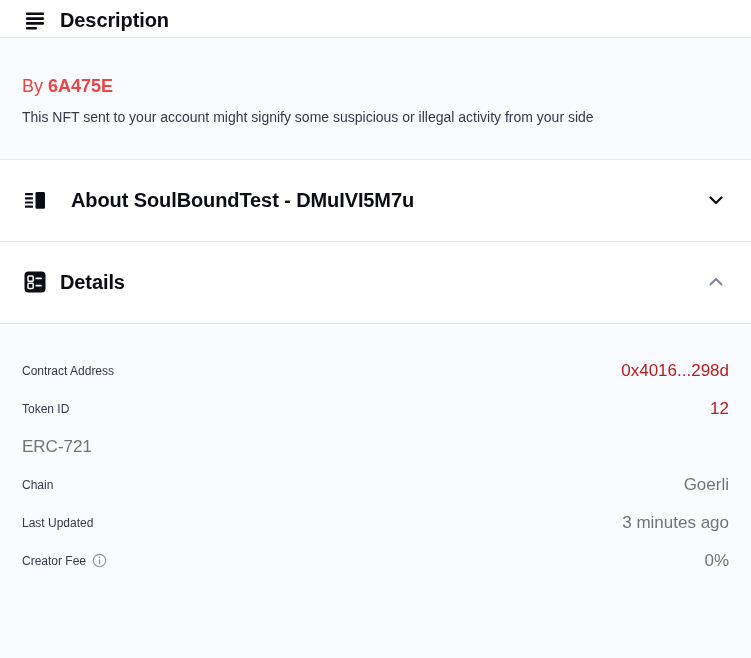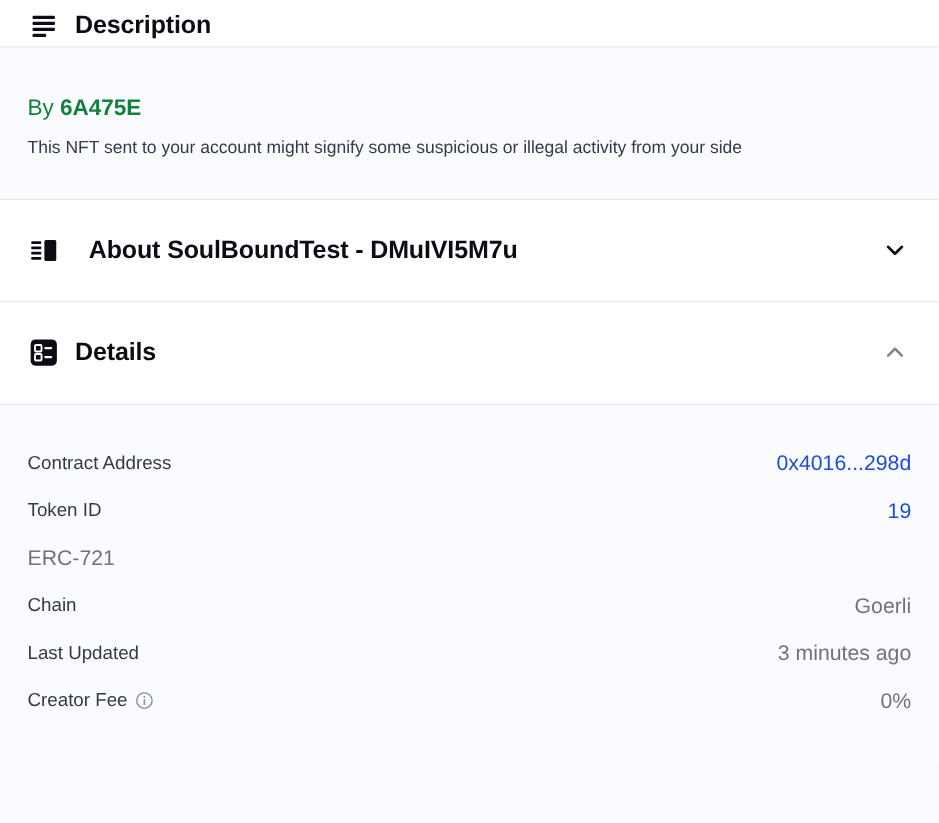--- a/index.html
+++ b/index.html
@@ -75,21 +75,21 @@
     border-bottom: 1px solid #e6e8ec;
     flex: 0 0 auto;
   }
 
   .desc-body {
     padding: 36px 22px 30px 22px;
   }
 
   .byline {
     font-size: 18px;
-    color: #15803d;
+    color: #ef4444;
     line-height: 1.35;
     margin-bottom: 9px;
   }
   .byline .by-label { font-weight: normal; }
   .byline .by-name  { font-weight: bold; }
 
   .desc-text {
     font-size: 14px;
     line-height: 1.55;
     color: #35394a;
@@ -105,35 +105,35 @@
   }
 
   .detail-row {
     display: flex;
     align-items: center;
     justify-content: space-between;
     height: 38px;
   }
 
   .detail-label {
-    font-size: 15px;
+    font-size: 12px;
     color: #35394a;
     display: flex;
     align-items: center;
     gap: 6px;
     white-space: nowrap;
   }
 
   .detail-value {
     font-size: 17px;
     color: #737373;
     white-space: nowrap;
   }
   .detail-value.link {
-    color: #1d4ed8;
+    color: #b91c1c;
     cursor: pointer;
   }
 
   .info-icon {
     width: 15px;
     height: 15px;
     display: inline-flex;
     align-items: center;
     justify-content: center;
     cursor: pointer;
@@ -207,21 +207,21 @@
         <div class="detail-row">
           <div class="detail-label">
             <span>Contract Address</span>
           </div>
           <div class="detail-value link">0x4016...298d</div>
         </div>
         <div class="detail-row">
           <div class="detail-label">
             <span>Token ID</span>
           </div>
-          <div class="detail-value link">19</div>
+          <div class="detail-value link">12</div>
         </div>
         <div class="detail-row">
           <div class="detail-value">ERC-721</div>
         </div>
         <div class="detail-row">
           <div class="detail-label">
             <span>Chain</span>
           </div>
           <div class="detail-value">Goerli</div>
         </div>

